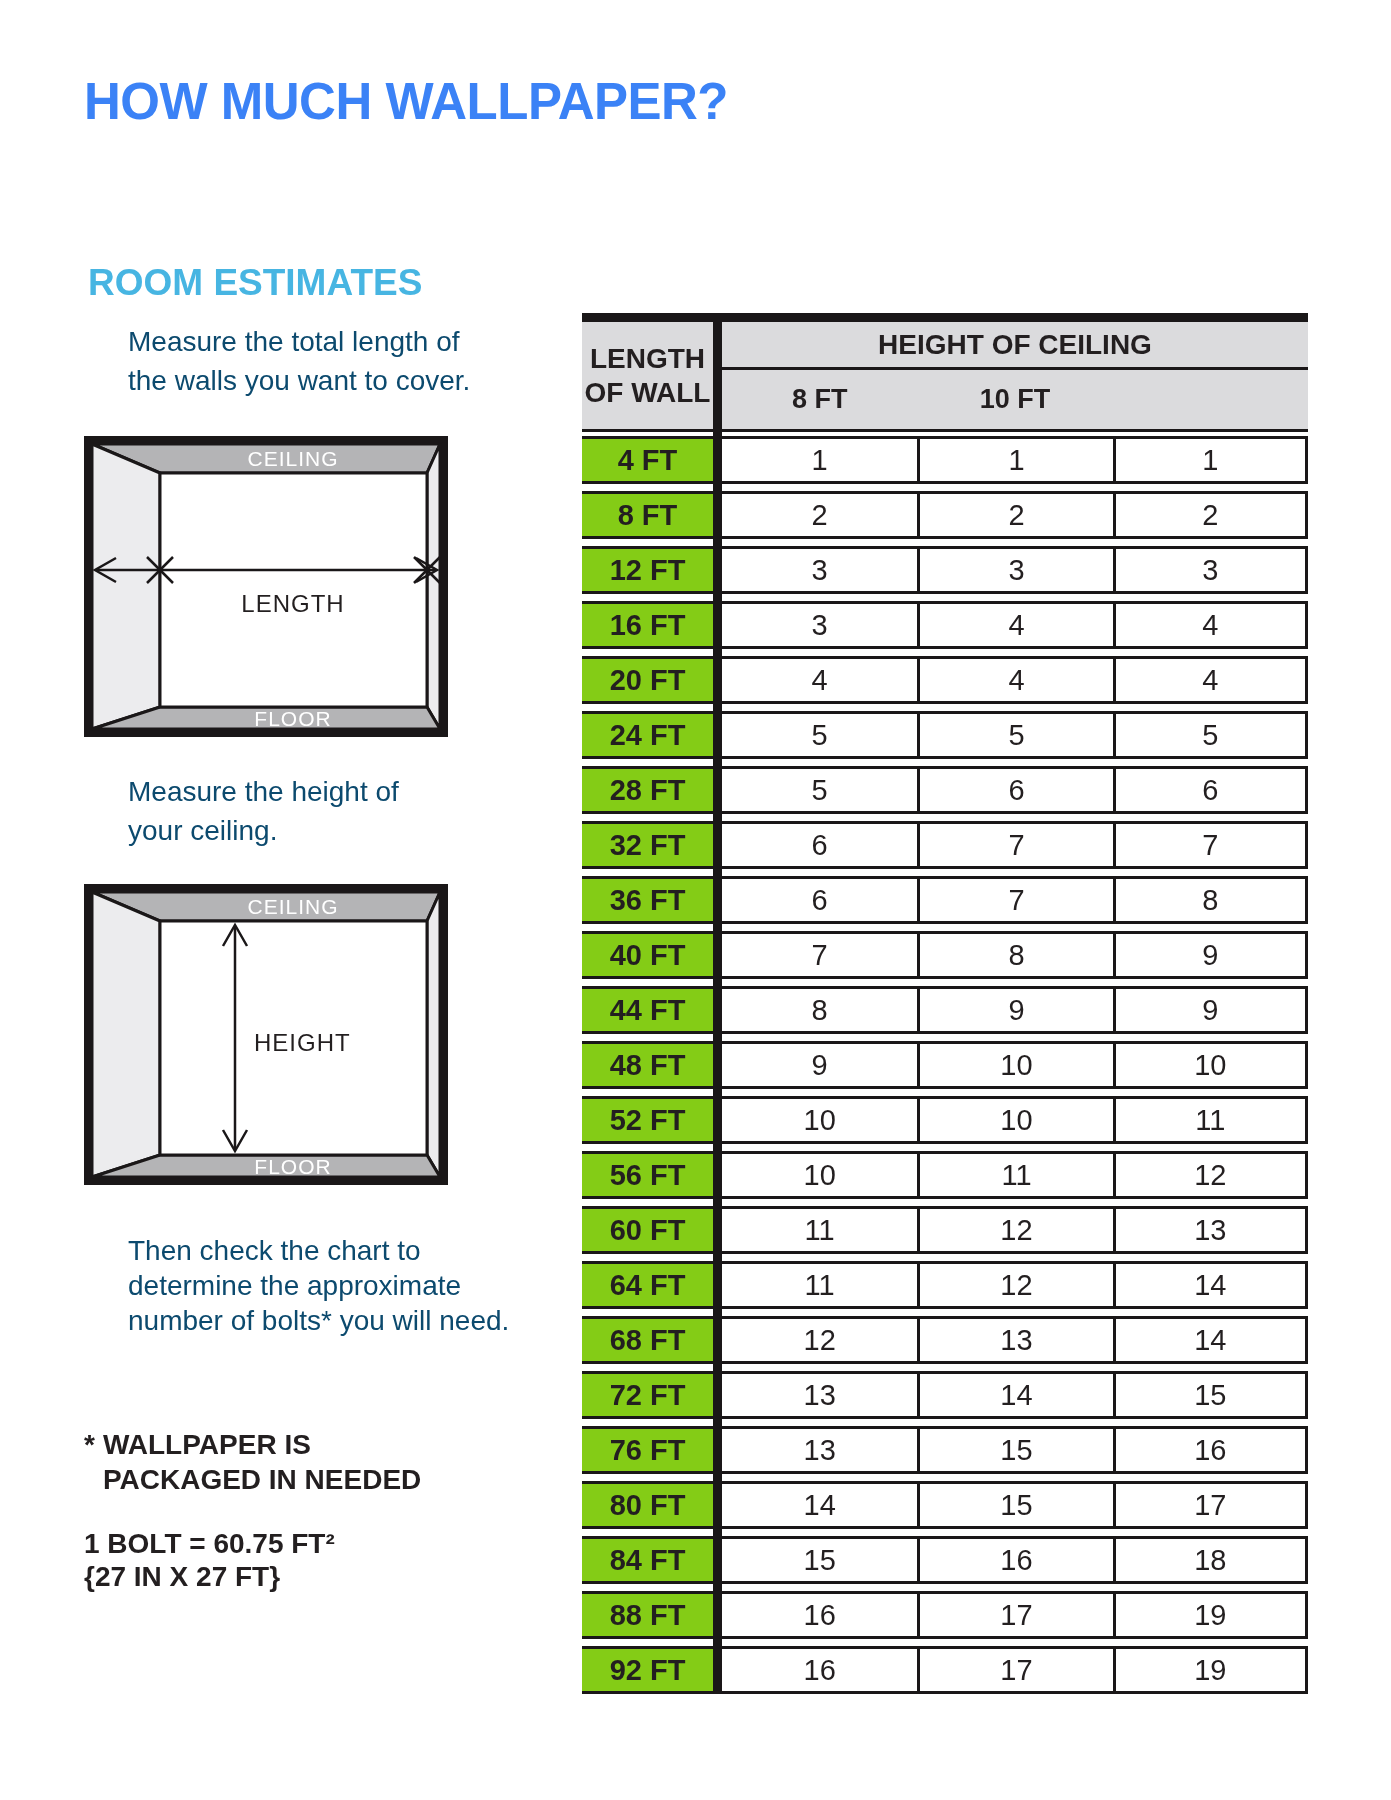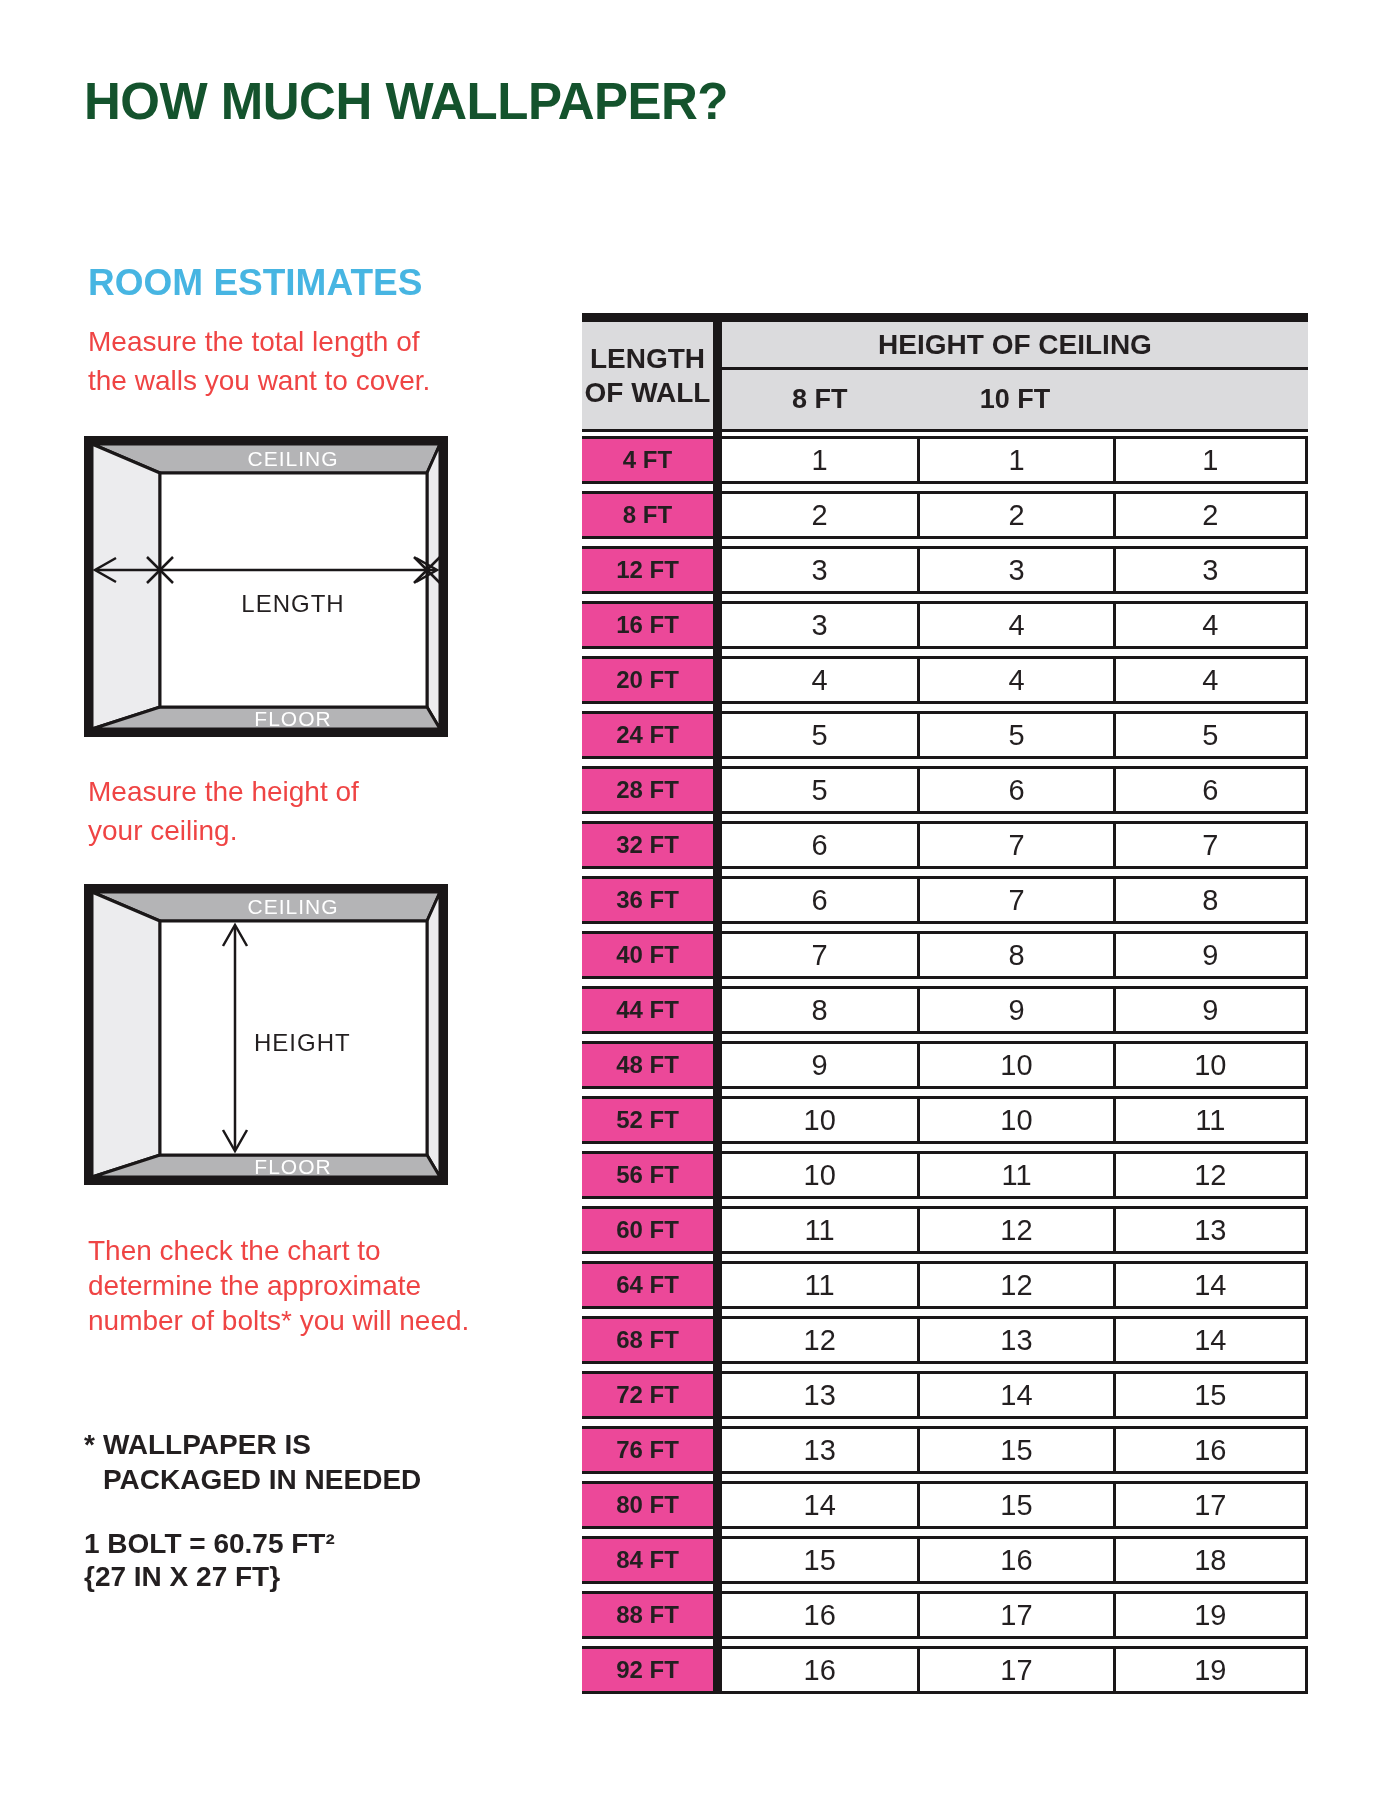--- a/index.html
+++ b/index.html
@@ -1,24 +1,24 @@
 <!DOCTYPE html>
 <html><head>
 <meta charset="utf-8">
 <style>
   * { margin:0; padding:0; box-sizing:border-box; }
   body { background:#ffffff; font-family:"Liberation Sans", sans-serif; }
   .page { position:relative; width:1391px; height:1800px; background:#ffffff; overflow:hidden; color:#231f20; }
 
-  .page-title { position:absolute; left:84px; top:72px; font-size:51px; font-weight:bold; color:#14532d; letter-spacing:-0.5px; }
+  .page-title { position:absolute; left:84px; top:72px; font-size:51px; font-weight:bold; color:#3b82f6; letter-spacing:-0.5px; }
 
   .section-heading { font-size:37px; font-weight:bold; color:#47b5e2; }
   .left-heading { position:absolute; left:88px; top:262px; }
 
-  .body-text { font-size:28px; line-height:39px; color:#ef4444; white-space:pre-line; }
+  .body-text { font-size:28px; line-height:39px; color:#0c4a6e; white-space:pre-line;margin-left:40px; }
   .para1 { position:absolute; left:88px; top:322px; }
   .para2 { position:absolute; left:88px; top:772px; }
   .para3 { position:absolute; left:88px; top:1233px; line-height:35px; }
 
   .diagram { position:absolute; left:84px; width:364px; height:301px; }
   .diagram1 { top:436px; }
   .diagram2 { top:884px; }
 
   .footnote { position:absolute; left:84px; top:1427px; display:flex; gap:8px;
               font-size:28px; font-weight:bold; line-height:35px; }
@@ -38,21 +38,21 @@
   .hoc-wrap { display:flex; flex-direction:column; }
   .hoc { background:#dbdbdd; height:48px; display:flex; align-items:center; justify-content:center;
          font-size:28px; font-weight:bold; border-bottom:3px solid #1a1718; }
   .subheads { background:#dbdbdd; height:59px; display:grid; grid-template-columns:repeat(3,1fr); }
   .subhead { display:flex; align-items:center; justify-content:center; font-size:27px; font-weight:bold; }
 
   .t-rows { padding-top:4px; }
   .trow { display:grid; grid-template-columns:131px 9px repeat(3,1fr); height:48px; margin-bottom:7px; }
   .trow:last-child { margin-bottom:0; }
   .cell { display:flex; align-items:center; justify-content:center; }
-  .cell.label { background:#ec4899; font-size:24px; font-weight:bold;
+  .cell.label { background:#84cc16; font-size:29px; font-weight:bold;
                 border-top:3px solid #1a1718; border-bottom:3px solid #1a1718; }
   .cell.spacer { border:none; }
   .cell.val { background:#ffffff; font-size:29px;
               border-top:3px solid #1a1718; border-bottom:3px solid #1a1718; }
   .cell.val + .cell.val { border-left:3px solid #1a1718; }
   .cell.val:last-child { border-right:3px solid #1a1718; }
 
   svg text { font-family:"Liberation Sans", sans-serif; }
 </style>
 </head>

